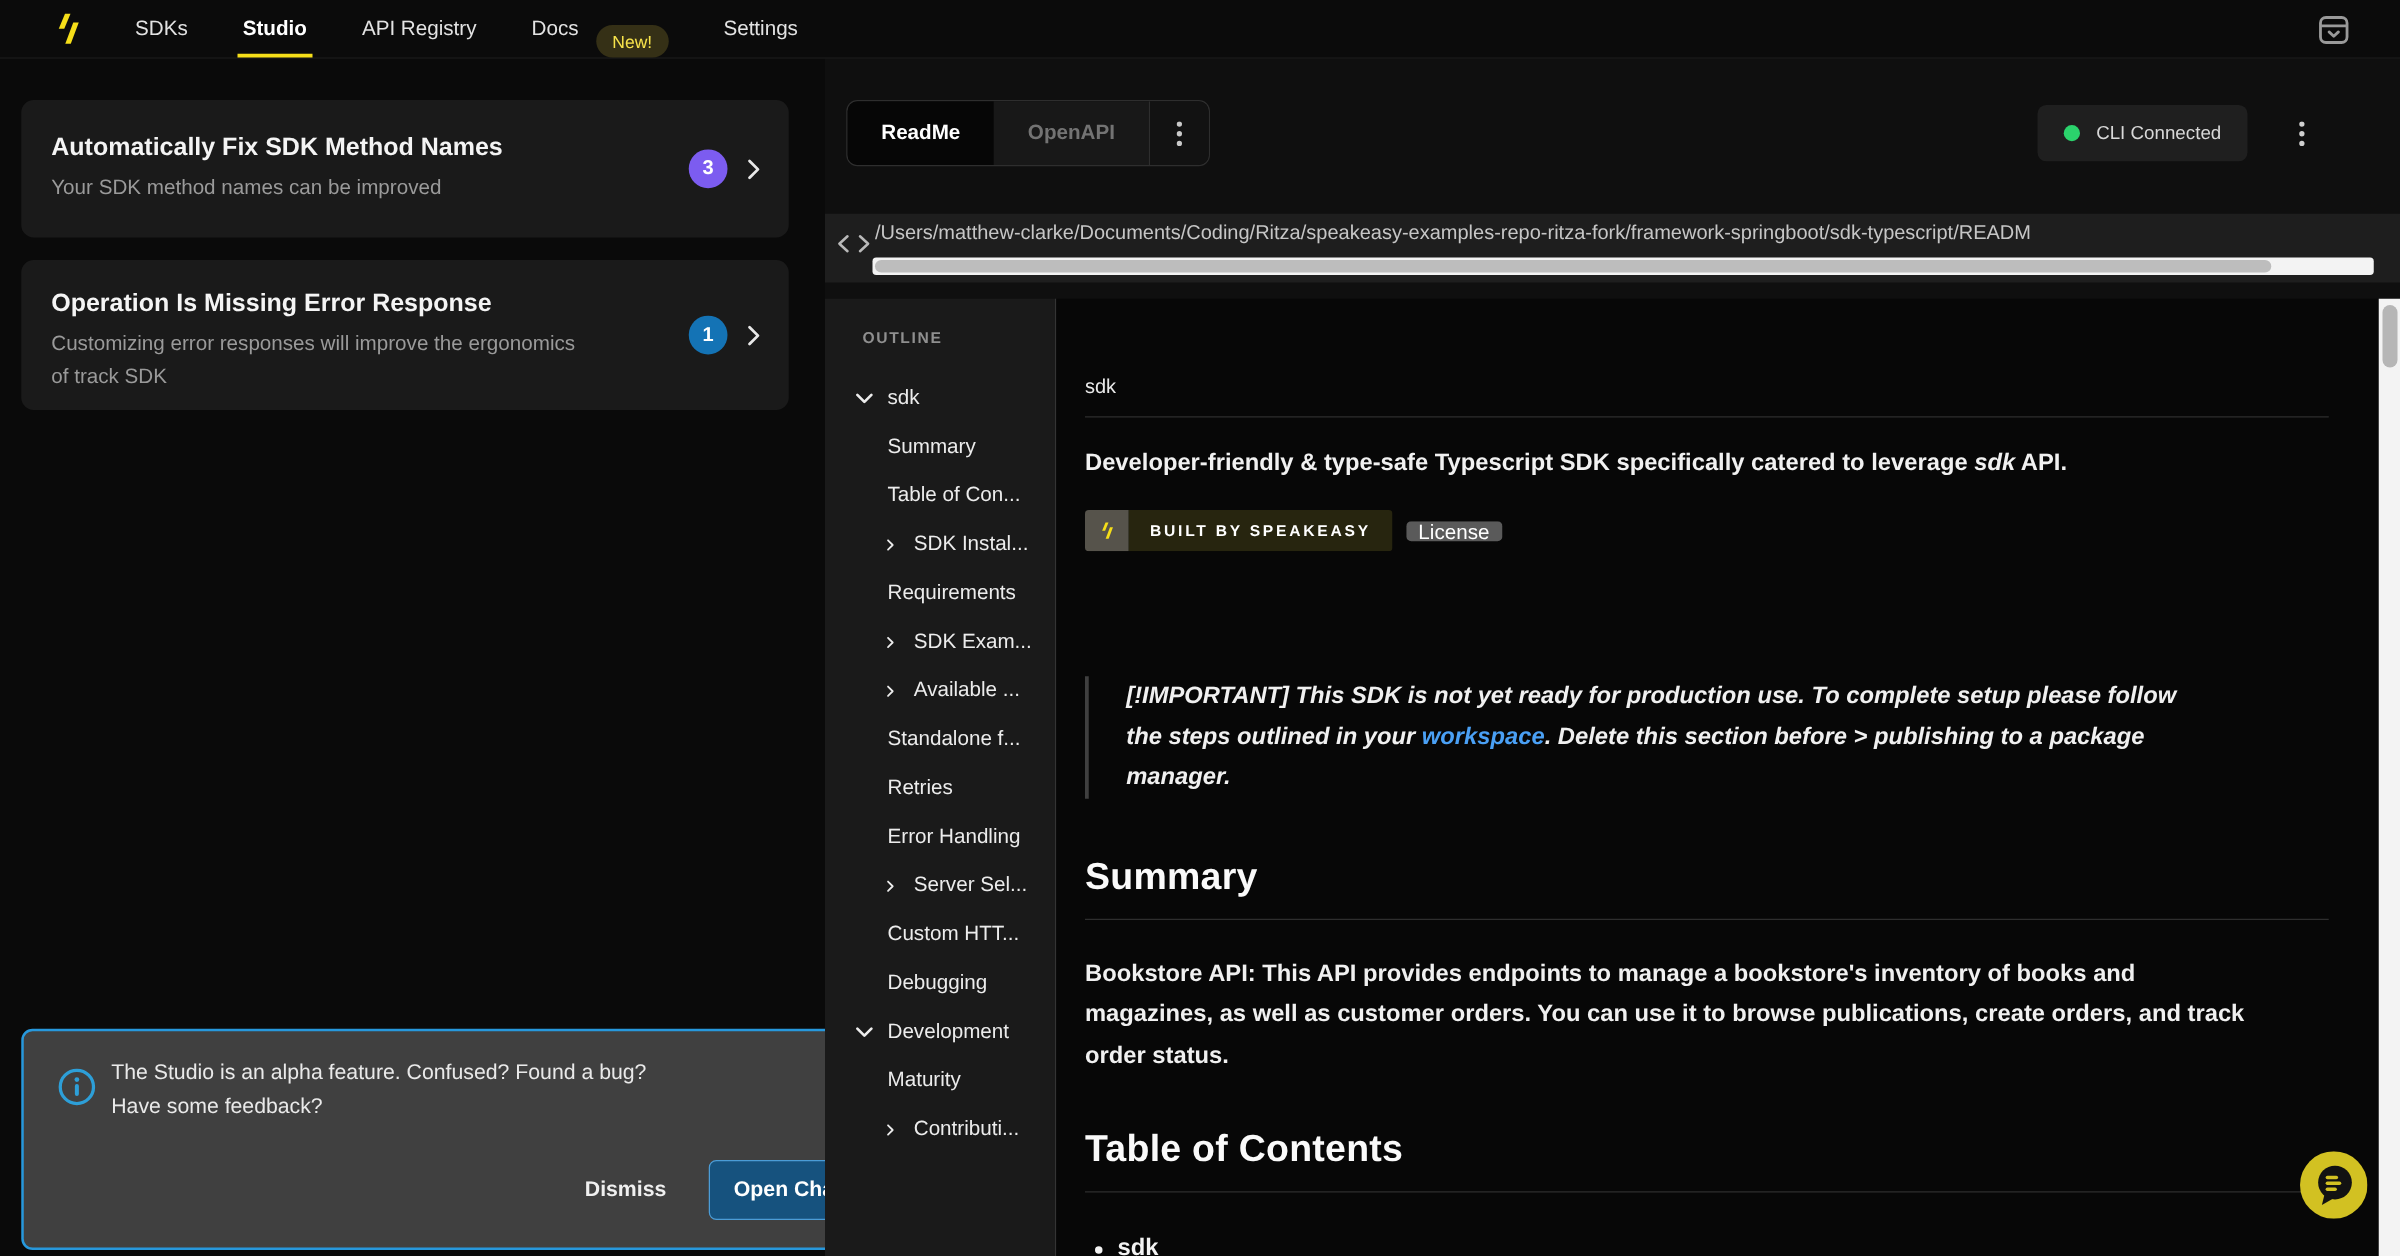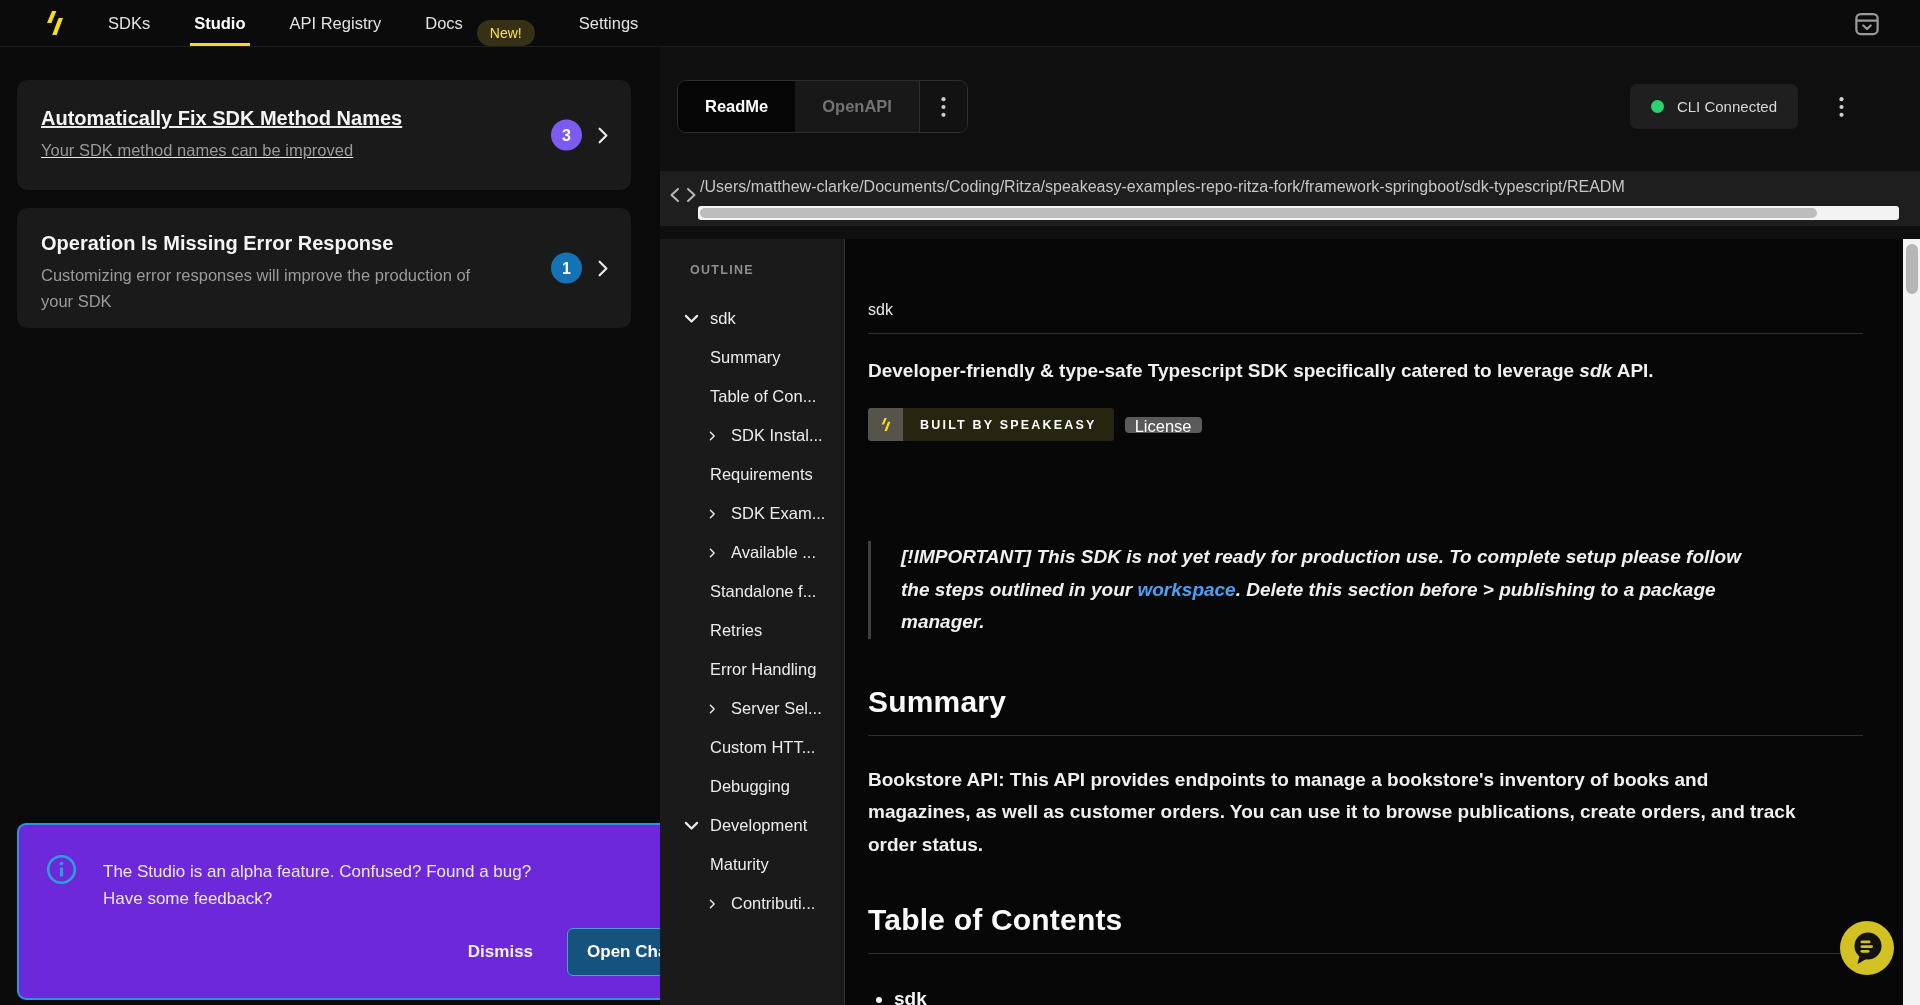--- a/index.html
+++ b/index.html
@@ -17,33 +17,33 @@
   .nav-item.active { font-weight:700; color:#fff; }
   .nav-item.active::after { content:""; position:absolute; left:-4px; right:-4px; bottom:0; height:3px; background:#f5de19; }
   .nav-group { display:flex; align-items:flex-end; gap:14px; height:100%; }
   .new-badge { background:#353016; color:#f6e24b; font-size:14px; padding:5px 13px; border-radius:14px; }
   .tray-icon { position:absolute; right:38px; top:9px; width:30px; height:30px; cursor:pointer; }
 
   
   .left-col { position:absolute; top:47px; left:0; width:660px; bottom:0; background:#0a0a0a; }
   .issue-card { position:absolute; left:17px; width:614px; background:#1a1a1a; border-radius:10px;
                 padding:24px 110px 24px 24px; cursor:pointer; }
-  .issue-card.c1 { top:33px; height:110px; display:flex; flex-direction:column; justify-content:center;text-decoration:underline; }
+  .issue-card.c1 { top:33px; height:110px; display:flex; flex-direction:column; justify-content:center; }
   .issue-card.c2 { top:161px; height:120px; }
   .issue-title { font-size:20px; font-weight:700; color:#f4f4f4; }
   .issue-sub { margin-top:7px; font-size:16.5px; color:#9a9a9a; line-height:26px; max-width:430px; }
   .issue-right { position:absolute; right:22px; top:50%; transform:translateY(-50%);
                  display:flex; align-items:center; gap:15px; }
   .count-badge { width:31px; height:31px; border-radius:50%; display:flex; align-items:center;
                  justify-content:center; color:#fff; font-size:16px; font-weight:600; }
   .chev { width:12px; height:18px; }
 
   
-  .alert { position:absolute; left:17px; top:776px; width:700px; height:177px; background:#6d28d9;
-           border:2px solid #2798dc; border-radius:9px; padding:34px; }
+  .alert { position:absolute; left:17px; top:776px; width:700px; height:177px; background:#404040;
+           border:2px solid #2798dc; border-radius:9px; padding:20px; }
   .alert-icon { position:absolute; left:27px; top:29px; width:31px; height:31px; }
   .alert-text { margin-left:50px; font-size:17px; color:#e9e9e9; line-height:26.5px; max-width:470px; }
   .alert-actions { position:absolute; right:22px; bottom:22px; display:flex; align-items:center; gap:26px; }
   .btn-dismiss { background:transparent; border:none; color:#f0f0f0; font-size:17px; font-weight:700;
                  font-family:inherit; cursor:pointer; padding:10px 8px; }
   .btn-open-chat { background:#16527e; border:1.5px solid #4b9cd6; border-radius:6px; color:#fff;
                    font-size:17px; font-weight:700; font-family:inherit; cursor:pointer; padding:13px 19px; }
 
   
   .right-col { position:absolute; top:47px; left:660px; right:0; bottom:0; background:#0f0f0f; }
@@ -155,21 +155,21 @@
       <div class="issue-right">
         <span class="count-badge" style="background-color: rgb(124, 92, 240);">3</span>
         <svg class="chev" viewBox="0 0 10 16">
           <polyline points="2,2 8,8 2,14" stroke="#e8e8e8" stroke-width="2" fill="none" stroke-linecap="round" stroke-linejoin="round"></polyline>
         </svg>
       </div>
     </div>
 
     <div class="issue-card c2">
       <div class="issue-title">Operation Is Missing Error Response</div>
-      <div class="issue-sub">Customizing error responses will improve the production of your SDK</div>
+      <div class="issue-sub">Customizing error responses will improve the ergonomics of track SDK</div>
       <div class="issue-right">
         <span class="count-badge" style="background-color: rgb(20, 115, 181);">1</span>
         <svg class="chev" viewBox="0 0 10 16">
           <polyline points="2,2 8,8 2,14" stroke="#e8e8e8" stroke-width="2" fill="none" stroke-linecap="round" stroke-linejoin="round"></polyline>
         </svg>
       </div>
     </div>
 
     <div class="alert">
       <div class="alert-icon">

